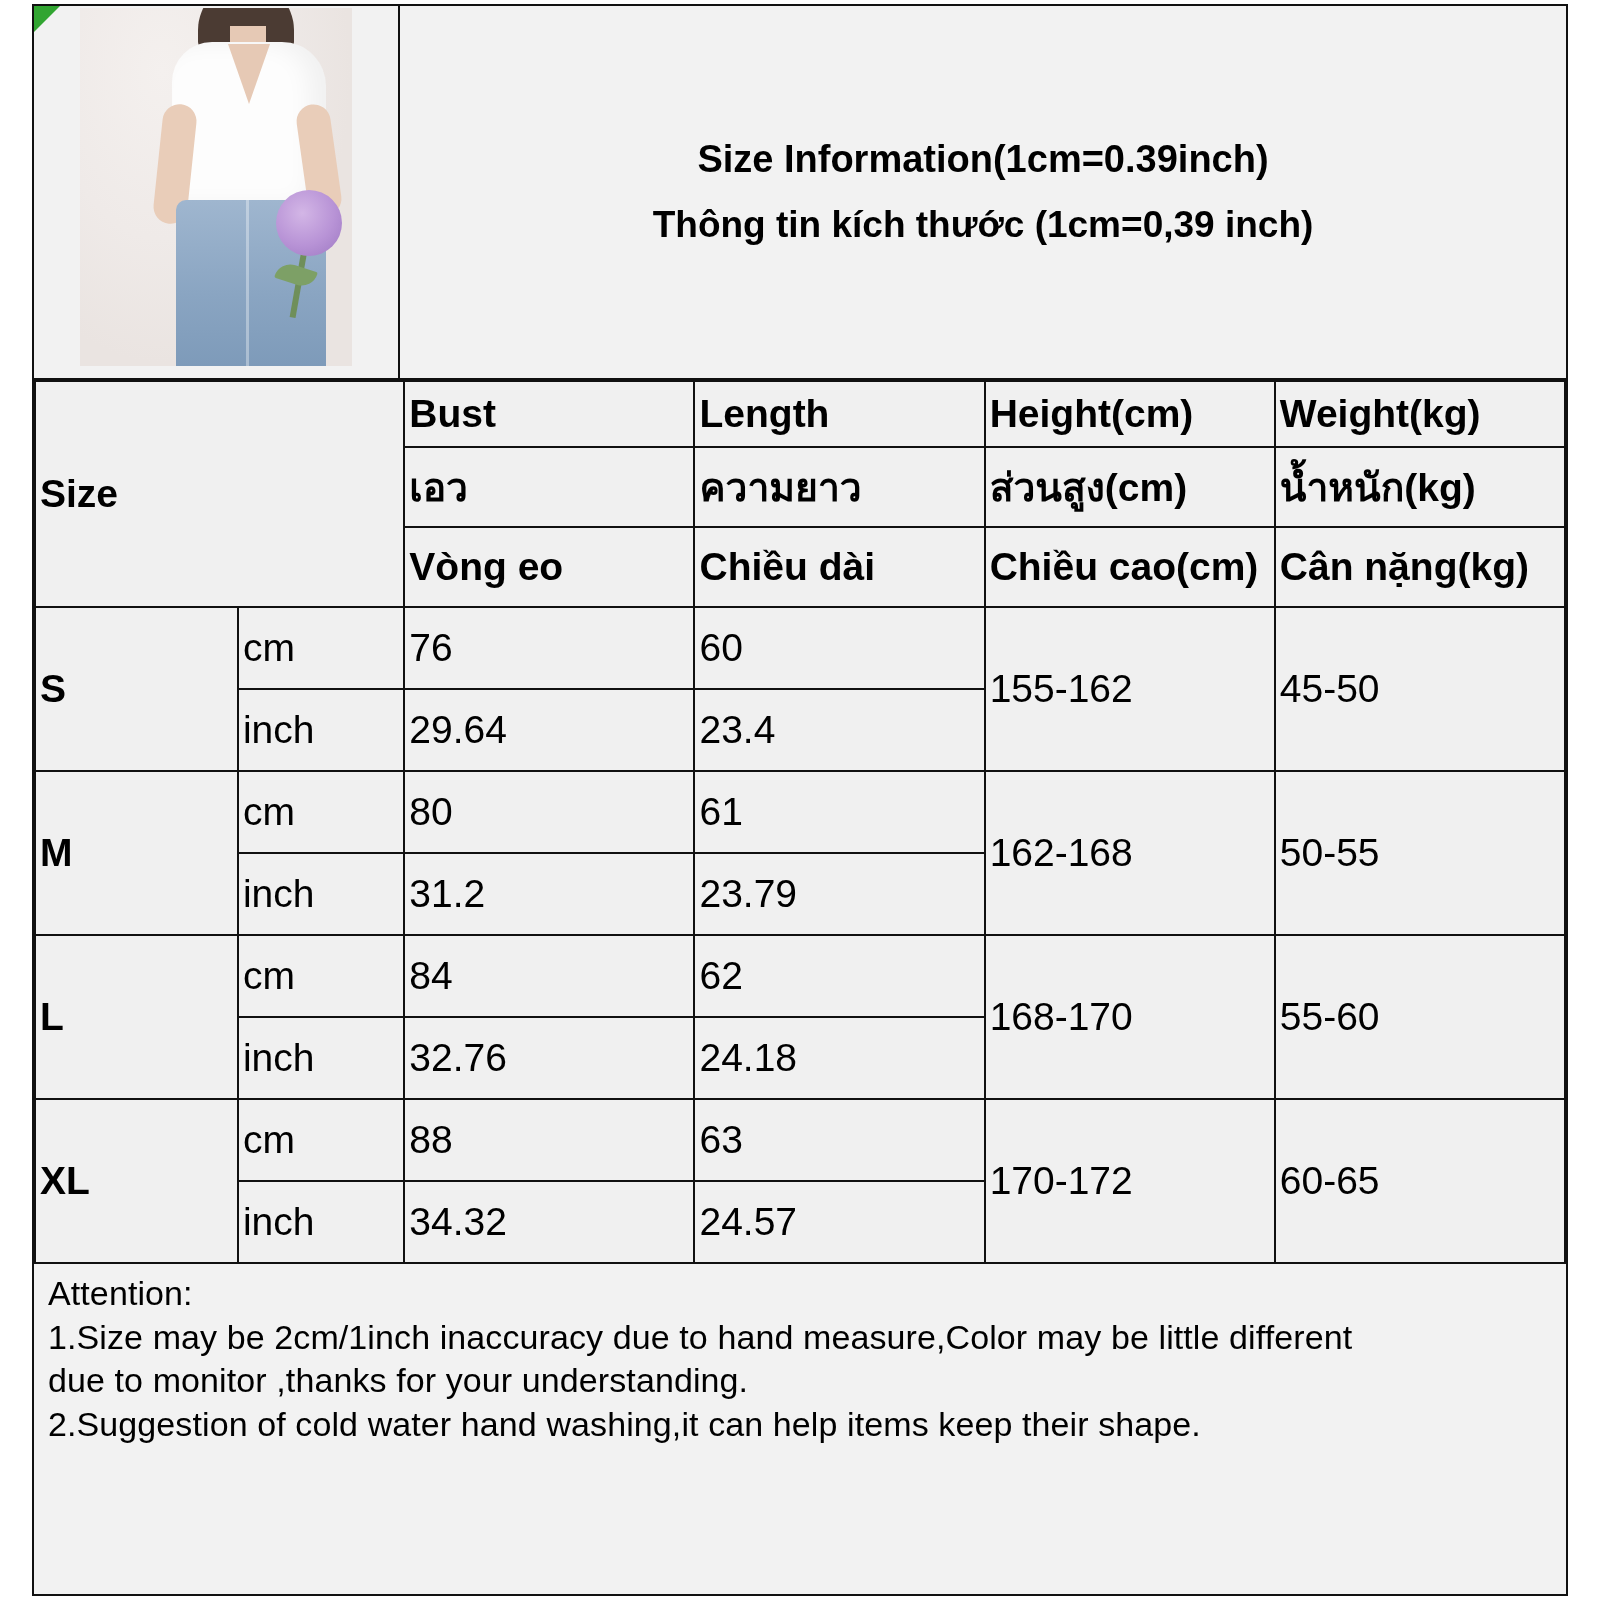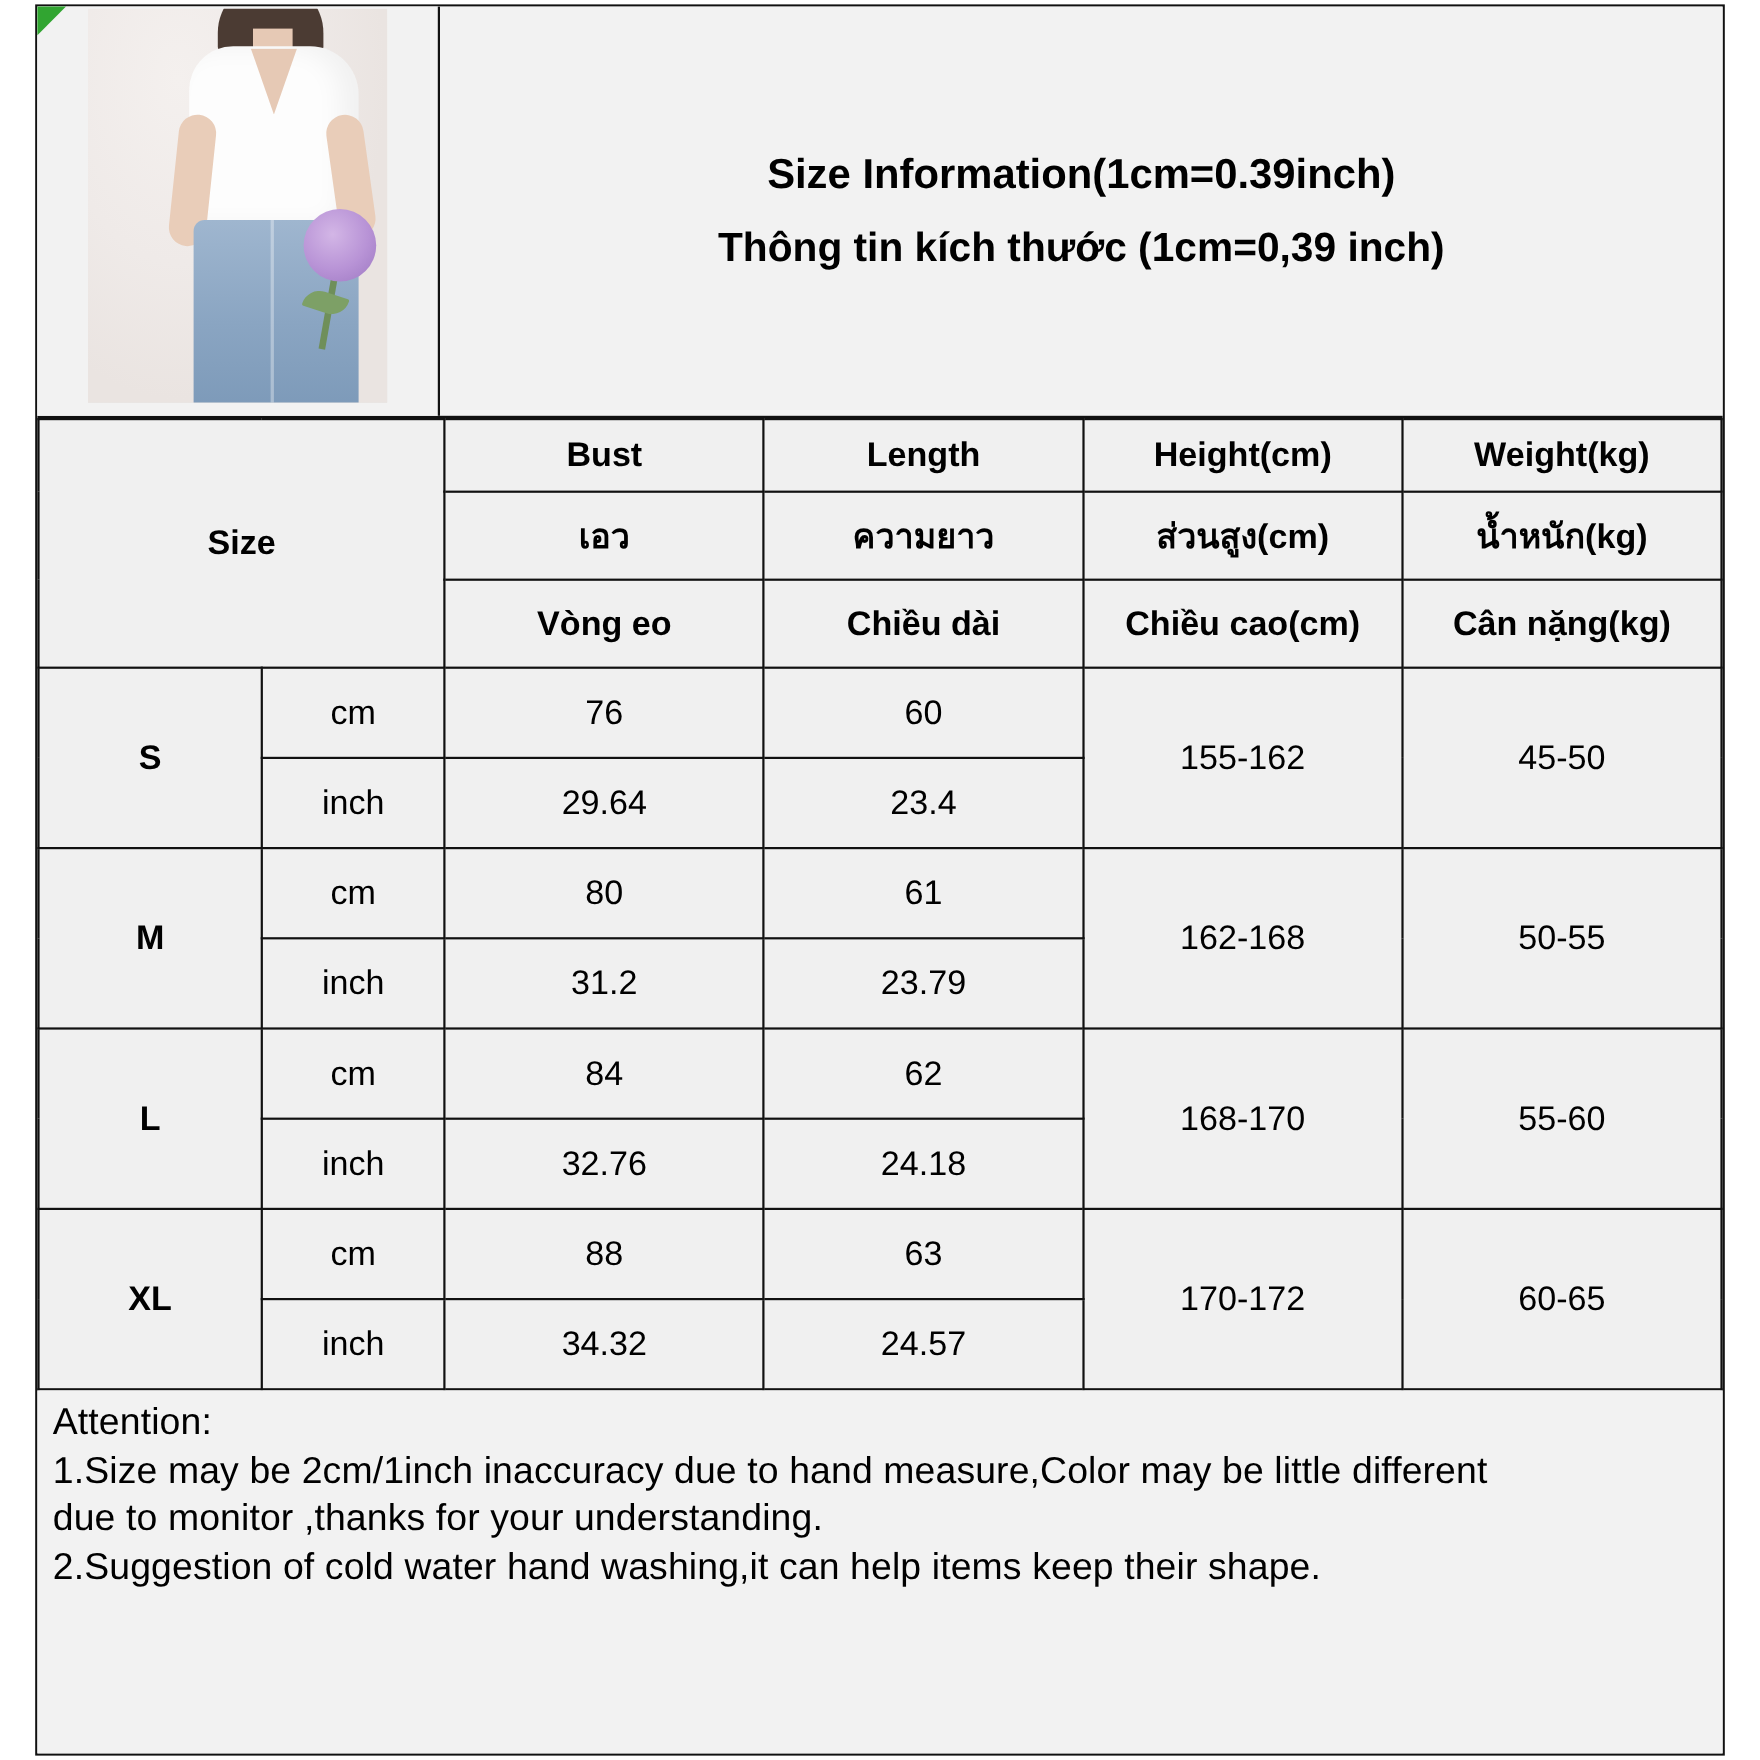--- a/index.html
+++ b/index.html
@@ -173,23 +173,23 @@
   .title-line.vn { font-size: 37px; }
 
   
   table.size-table {
     border-collapse: collapse;
     width: 100%;
     table-layout: fixed;
   }
   table.size-table td {
     border: 2px solid #111;
-    text-align: center;
+    text-align: left;
     vertical-align: middle;
-    font-size: 31px;
+    font-size: 39px;
     background: #f0f0f0;
     padding: 2px 4px;
     box-sizing: border-box;
   }
   td.hdr {
     font-weight: bold;
     background: #dedede;
     height: 66px;
   }
   td.hdr2 {

